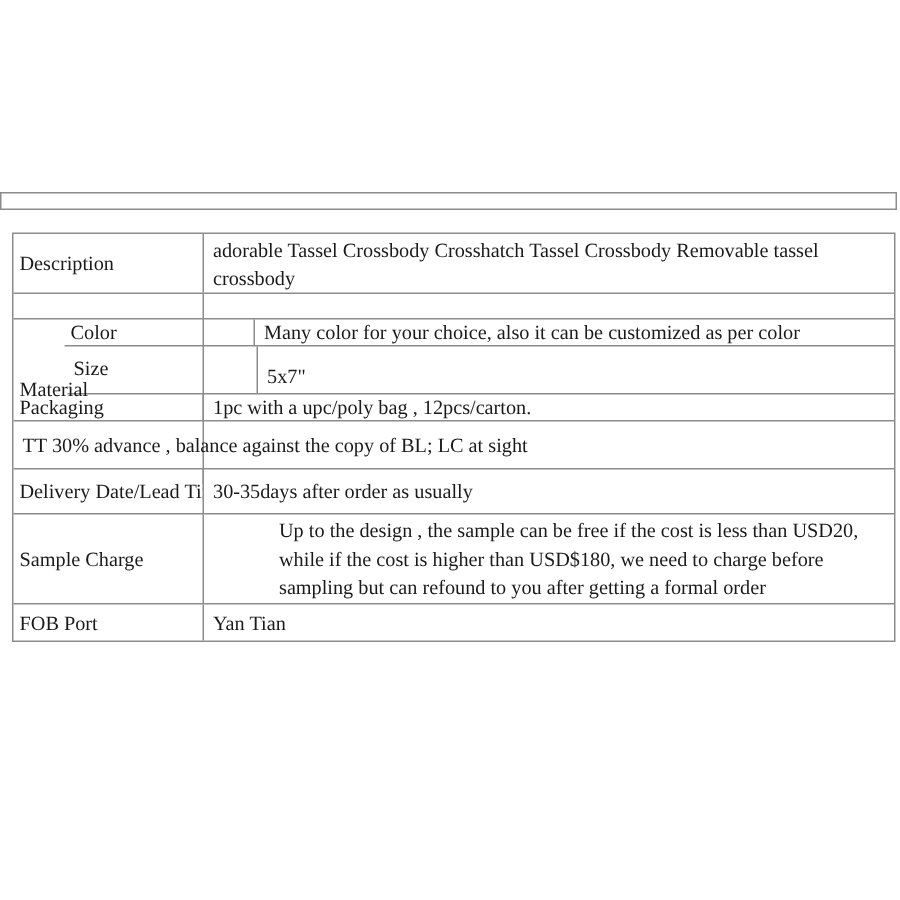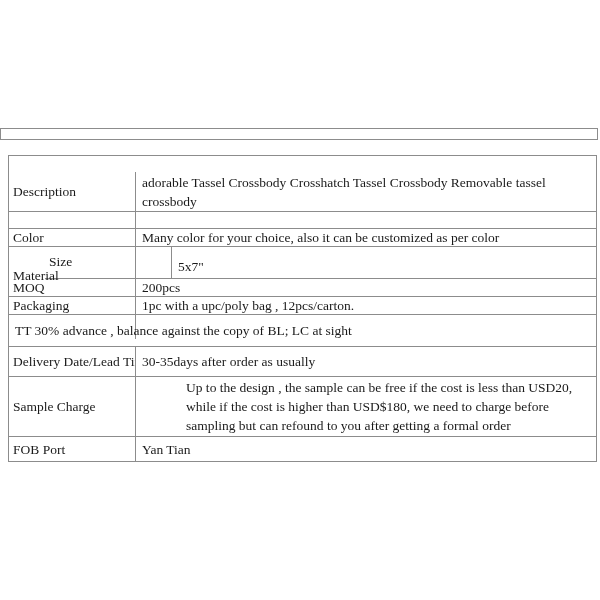--- a/index.html
+++ b/index.html
@@ -57,24 +57,24 @@
     align-items: center;
     white-space: nowrap;
   }
   .value {
     flex: 1;
     padding: 0 6px 0 6px;
     display: flex;
     align-items: center;
   }
   
-  .row-description { height: 40px; margin-top: 16px; }
+  .row-description { height: 40px; }
   .row-description .value { align-items: flex-start; padding-top: 1px; }
   .row-material { height: 17px; flex-direction: column; }
-  .row-color { height: 18px; }
+  .row-color { height: 18px; margin-left: 34px; }
   .row-size { height: 32px; margin-left: 36px; }
   .row-size .label { align-items: flex-start; padding-top: 5px; }
   .row-size .value { align-items: flex-end; padding-bottom: 2px; }
   .row-moq { height: 18px; }
   .row-packaging { height: 18px; }
   .row-payment { height: 32px; }
   .row-delivery { height: 30px; }
   .row-sample { height: 60px; }
   .row-sample .value { align-items: flex-start; padding-top: 1px; margin-left: 44px; }
   .row-fob { height: 24px; }
@@ -101,24 +101,20 @@
     <div class="row row-color">
       <div class="cell label">Color</div>
       <div class="cell value">Many color for your choice, also it can be customized as per color</div>
     </div>
 
     <div class="row row-size">
       <div class="cell label">Size</div>
       <div class="cell value">5x7"</div>
     </div>
 
-    <div class="row row-moq">
-      <div class="cell label">MOQ</div>
-      <div class="cell value">200pcs</div>
-    </div>
 
     <div class="row row-packaging">
       <div class="cell label">Packaging</div>
       <div class="cell value">1pc with a upc/poly bag , 12pcs/carton.</div>
     </div>
 
     <div class="row row-payment">
       <div class="cell value">TT 30% advance , balance against the copy of BL; LC at sight</div>
     </div>
 

